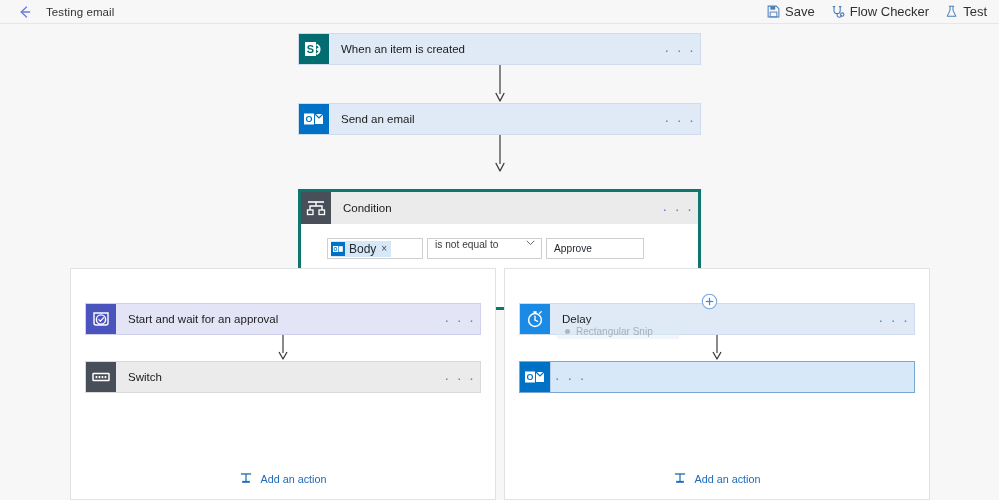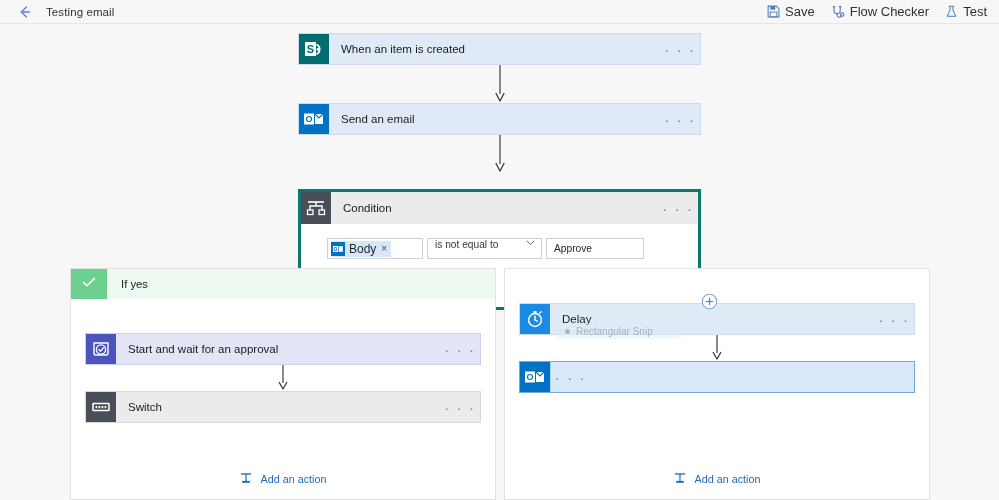--- a/index.html
+++ b/index.html
@@ -349,30 +349,20 @@
             </svg>
           </span>
         </div>
       </div>
     </div>
   </div>
 
   <div class="branches">
 
     <div class="branch">
-      <div class="branch-header yes">
-        <div class="branch-badge yes">
-          <span>
-            <svg width="18" height="18" viewBox="0 0 18 18">
-              <path d="M3.6 9.4 L7.1 12.8 L14.4 5.4" fill="none" stroke="#ffffff" stroke-width="1.5" stroke-linecap="round" stroke-linejoin="round"></path>
-            </svg>
-          </span>
-        </div>
-        <div class="branch-title">If yes</div>
-      </div>
 
       <div class="branch-inner">
         <div style="height:34px;"></div>
 
         <div class="node" style="background:#e4e4f7;border-color:#cfcfee;">
           <div class="node-icon" style="background:#4b53bc;">
             <span class="ic">
               <svg class="ic" viewBox="0 0 30 30">
                 <rect width="30" height="30" fill="#4b53bc"></rect>
                 <path d="M8 9 h14 v10 a2 2 0 0 1 -2 2 h-10 a2 2 0 0 1 -2 -2 z" fill="none" stroke="#ffffff" stroke-width="1.4"></path>

